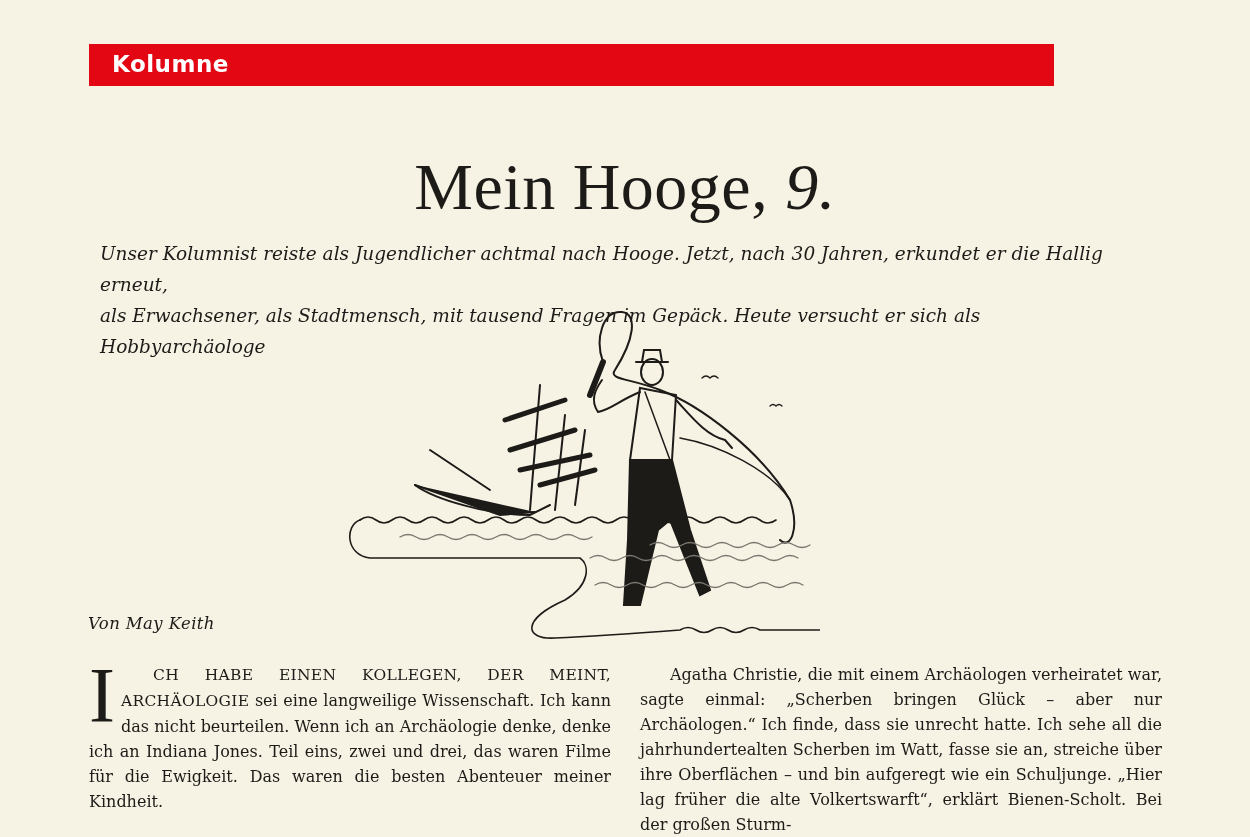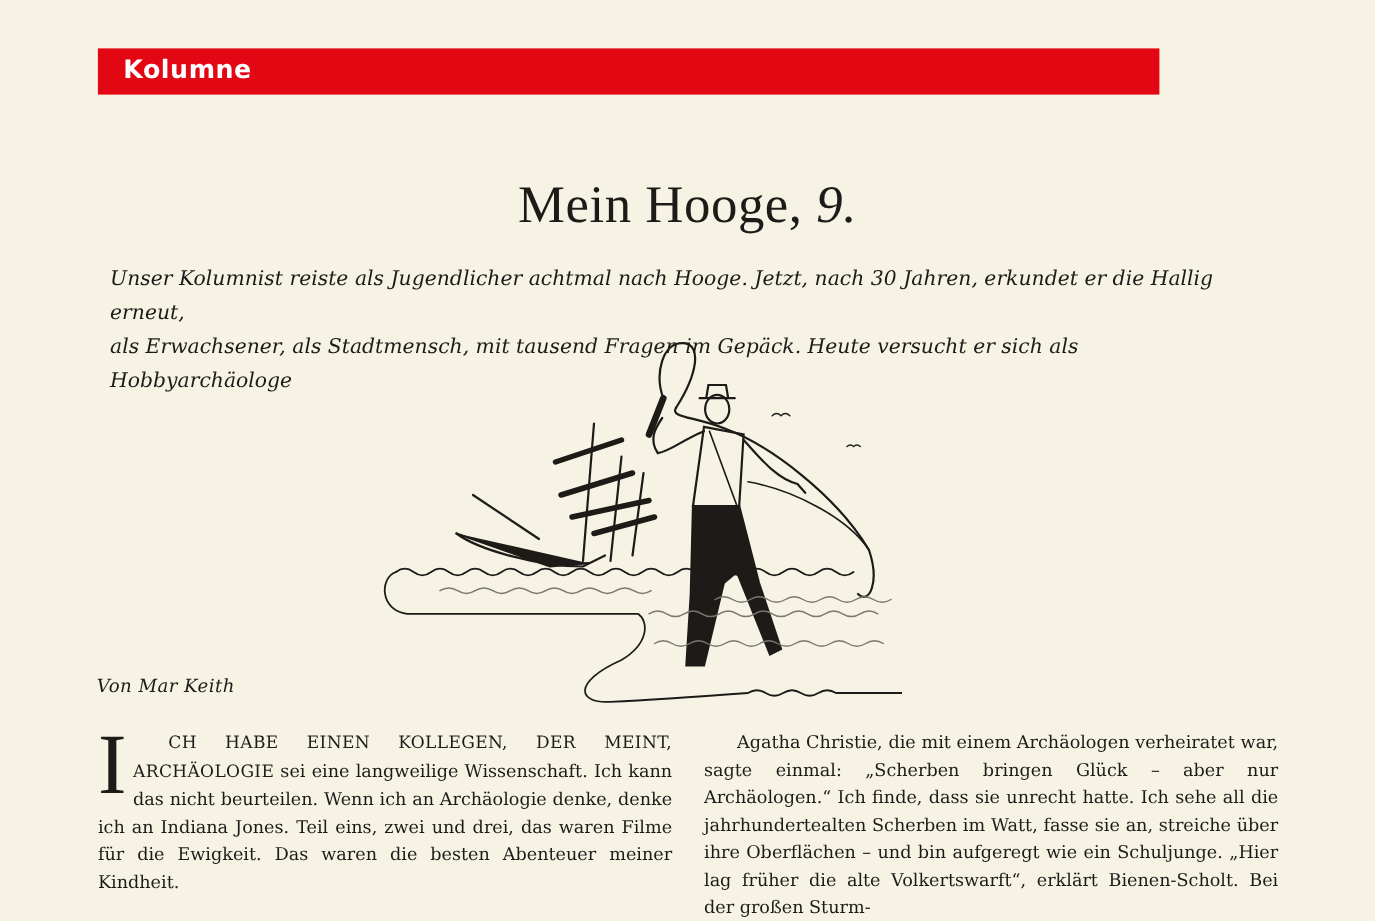--- a/index.html
+++ b/index.html
@@ -15,21 +15,21 @@
     background: #e30613;
   }
   .section-bar span {
     position: absolute; left: 23px; top: 7px;
     font-family: "DejaVu Sans", "Liberation Sans", sans-serif;
     font-weight: bold; font-size: 23px; color: #ffffff; letter-spacing: 0.5px;
   }
   .title {
     position: absolute; left: 0; width: 1250px; top: 152px; text-align: center;
     font-family: "Liberation Serif", "DejaVu Serif", serif;
-    font-size: 48px; line-height: 70px; color: #1d1b18; letter-spacing: 0.5px;
+    font-size: 66px; line-height: 70px; color: #1d1b18; letter-spacing: 0.5px;
   }
   .title .num { font-style: italic; }
   .lede {
     position: absolute; left: 100px; width: 1050px; top: 238px; text-align: left;
     font-family: "DejaVu Serif", serif; font-style: italic;
     font-size: 18.5px; line-height: 31px; color: #1d1b18;
   }
   .illustration { position: absolute; left: 340px; top: 300px; width: 480px; height: 350px; }
   .byline {
     position: absolute; left: 88px; top: 614px;
@@ -94,21 +94,21 @@
 
   <path d="M20 220 q8 -6 16 0 t16 0 t16 0 t16 0 t16 0 t16 0 t16 0 t16 0 t16 0 t16 0 t16 0 t16 0 t16 0 t16 0 t16 0 t16 0 t16 0 t16 0 t16 0 t16 0 t16 0 t16 0 t16 0 t16 0 t16 0 t16 0" stroke-width="1.6"></path>
   <path d="M60 237 q8 -5 16 0 t16 0 t16 0 t16 0 t16 0 t16 0 t16 0 t16 0 t16 0 t16 0 t16 0 t16 0" stroke="#7a776f" stroke-width="1.3"></path>
   <path d="M310 245 q8 -5 16 0 t16 0 t16 0 t16 0 t16 0 t16 0 t16 0 t16 0 t16 0 t16 0" stroke="#7a776f" stroke-width="1.3"></path>
   <path d="M250 258 q8 -5 16 0 t16 0 t16 0 t16 0 t16 0 t16 0 t16 0 t16 0 t16 0 t16 0 t16 0 t16 0 t16 0" stroke="#7a776f" stroke-width="1.3"></path>
   <path d="M255 285 q8 -5 16 0 t16 0 t16 0 t16 0 t16 0 t16 0 t16 0 t16 0 t16 0 t16 0 t16 0 t16 0 t16 0" stroke="#7a776f" stroke-width="1.3"></path>
 
   <path d="M20 220 C5 225 5 255 30 258 L240 258 C250 265 250 285 225 300 C180 320 185 340 215 338 C260 336 300 333 340 330 q8 -5 16 0 t16 0 t16 0 t16 0 t16 0 L560 330" stroke-width="1.6" stroke-dasharray="none"></path>
 </svg>
 
-<div class="byline">Von Mar Keith</div>
+<div class="byline">Von May Keith</div>
 
 <div class="col left">
   <p>
     <span class="dropcap">I</span><span class="smallcaps">ch habe einen Kollegen, der meint, Archäologie</span><span> sei eine langweilige Wissenschaft. Ich kann das nicht beurteilen. Wenn ich an Archäologie denke, denke ich an Indiana Jones. Teil eins, zwei und drei, das waren Filme für die Ewigkeit. Das waren die besten Abenteuer meiner Kindheit.</span>
   </p>
 </div>
 
 <div class="col right">
   <p class="indent">Agatha Christie, die mit einem Archäologen verheiratet war, sagte einmal: „Scherben bringen Glück – aber nur Archäologen.“ Ich finde, dass sie unrecht hatte. Ich sehe all die jahrhundertealten Scherben im Watt, fasse sie an, streiche über ihre Oberflächen – und bin aufgeregt wie ein Schuljunge. „Hier lag früher die alte Volkertswarft“, erklärt Bienen-Scholt. Bei der großen Sturm-</p>
 </div>

